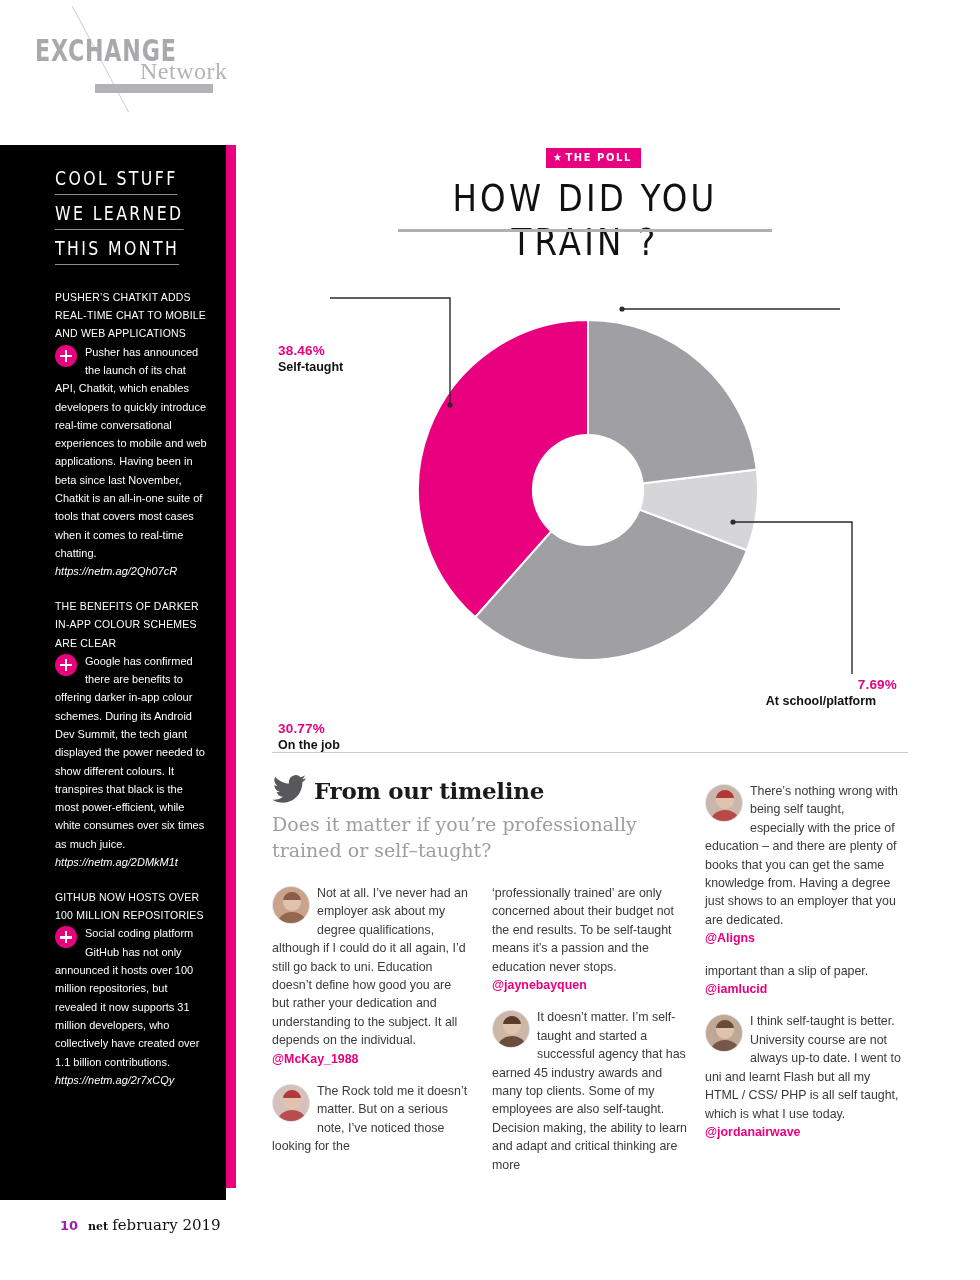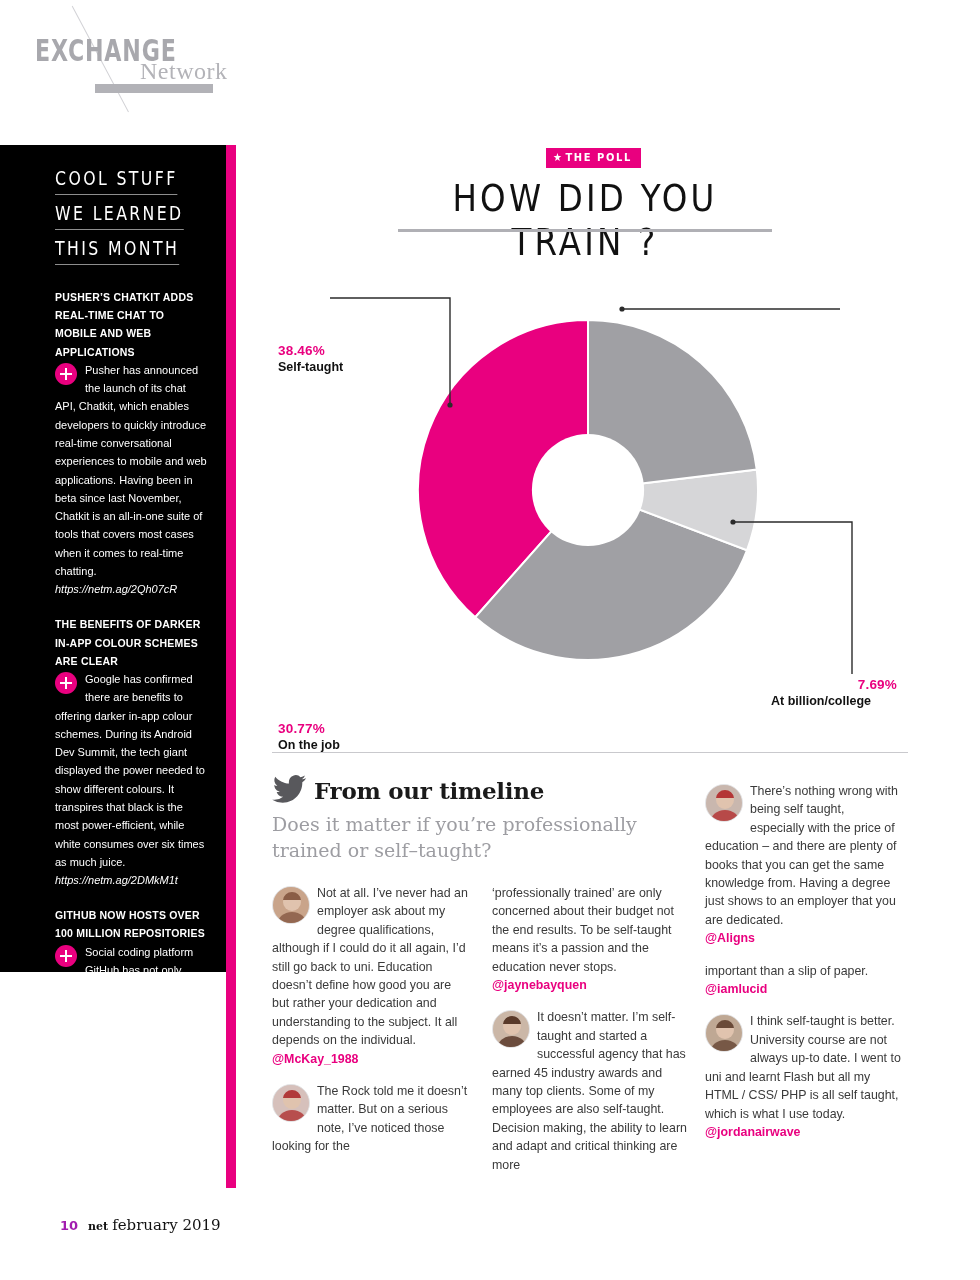--- a/index.html
+++ b/index.html
@@ -30,41 +30,41 @@
     transform: rotate(-28deg); transform-origin: bottom center;
   }
   .mast-bar {
     position: absolute; left: 95px; top: 84px;
     width: 118px; height: 9px; background: #b2b2b7;
   }
 
   
   .sidebar {
     position: absolute; left: 0; top: 145px;
-    width: 226px; height: 827px;
+    width: 226px; height: 1055px;
     background: #000000;
     padding: 22px 18px 10px 55px;
     color: #fff;
   }
   .side-accent {
     position: absolute; left: 226px; top: 145px;
     width: 10px; height: 1043px; background: #e9007f;
   }
   .side-head-line {
     font-family: "DejaVu Sans Condensed", "Liberation Sans", sans-serif;
     font-size: 19px; font-weight: 400; letter-spacing: 2.6px;
     color: #ffffff; padding-bottom: 5px; margin-bottom: 7px;
     border-bottom: 1px solid #8d8d8d;
     display: inline-block;
     transform: scaleX(0.92); transform-origin: left center;
   }
   .side-head { margin-bottom: 16px; }
   .news-block { margin-bottom: 17px; }
   .news-title {
-    font-size: 10.5px; font-weight: 700; letter-spacing: .2px;
+    font-size: 10.5px; font-weight: 400; letter-spacing: .2px;
     line-height: 18.2px; color: #ffffff; text-transform: uppercase;
   }
   .news-body {
     font-size: 11px; line-height: 18.3px; color: #ffffff;
     text-align: left;
   }
   .plus-badge {
     float: left; width: 22px; height: 22px; border-radius: 50%;
     background: #e9007f; margin: 2px 8px 1px 0;
     position: relative;
@@ -240,21 +240,21 @@
     <polyline points="498,648 498,680 330,680" fill="none" stroke="#2b2b2b" stroke-width="1.4"></polyline>
     <circle cx="498" cy="648" r="2.6" fill="#2b2b2b"></circle>
   </svg>
 
   <div class="lbl left" id="lbl-self">
     <span class="pct">38.46%</span>
     <span class="nm">Self-taught</span>
   </div>
   <div class="lbl right" id="lbl-school">
     <span class="pct">7.69%</span>
-    <span class="nm">At billion/college</span>
+    <span class="nm">At school/platform</span>
   </div>
   <div class="lbl left" id="lbl-job">
     <span class="pct">30.77%</span>
     <span class="nm">On the job</span>
   </div>
 
   <div class="tl-rule"></div>
 
   <div class="tl-head">
     <span class="tl-bird">

